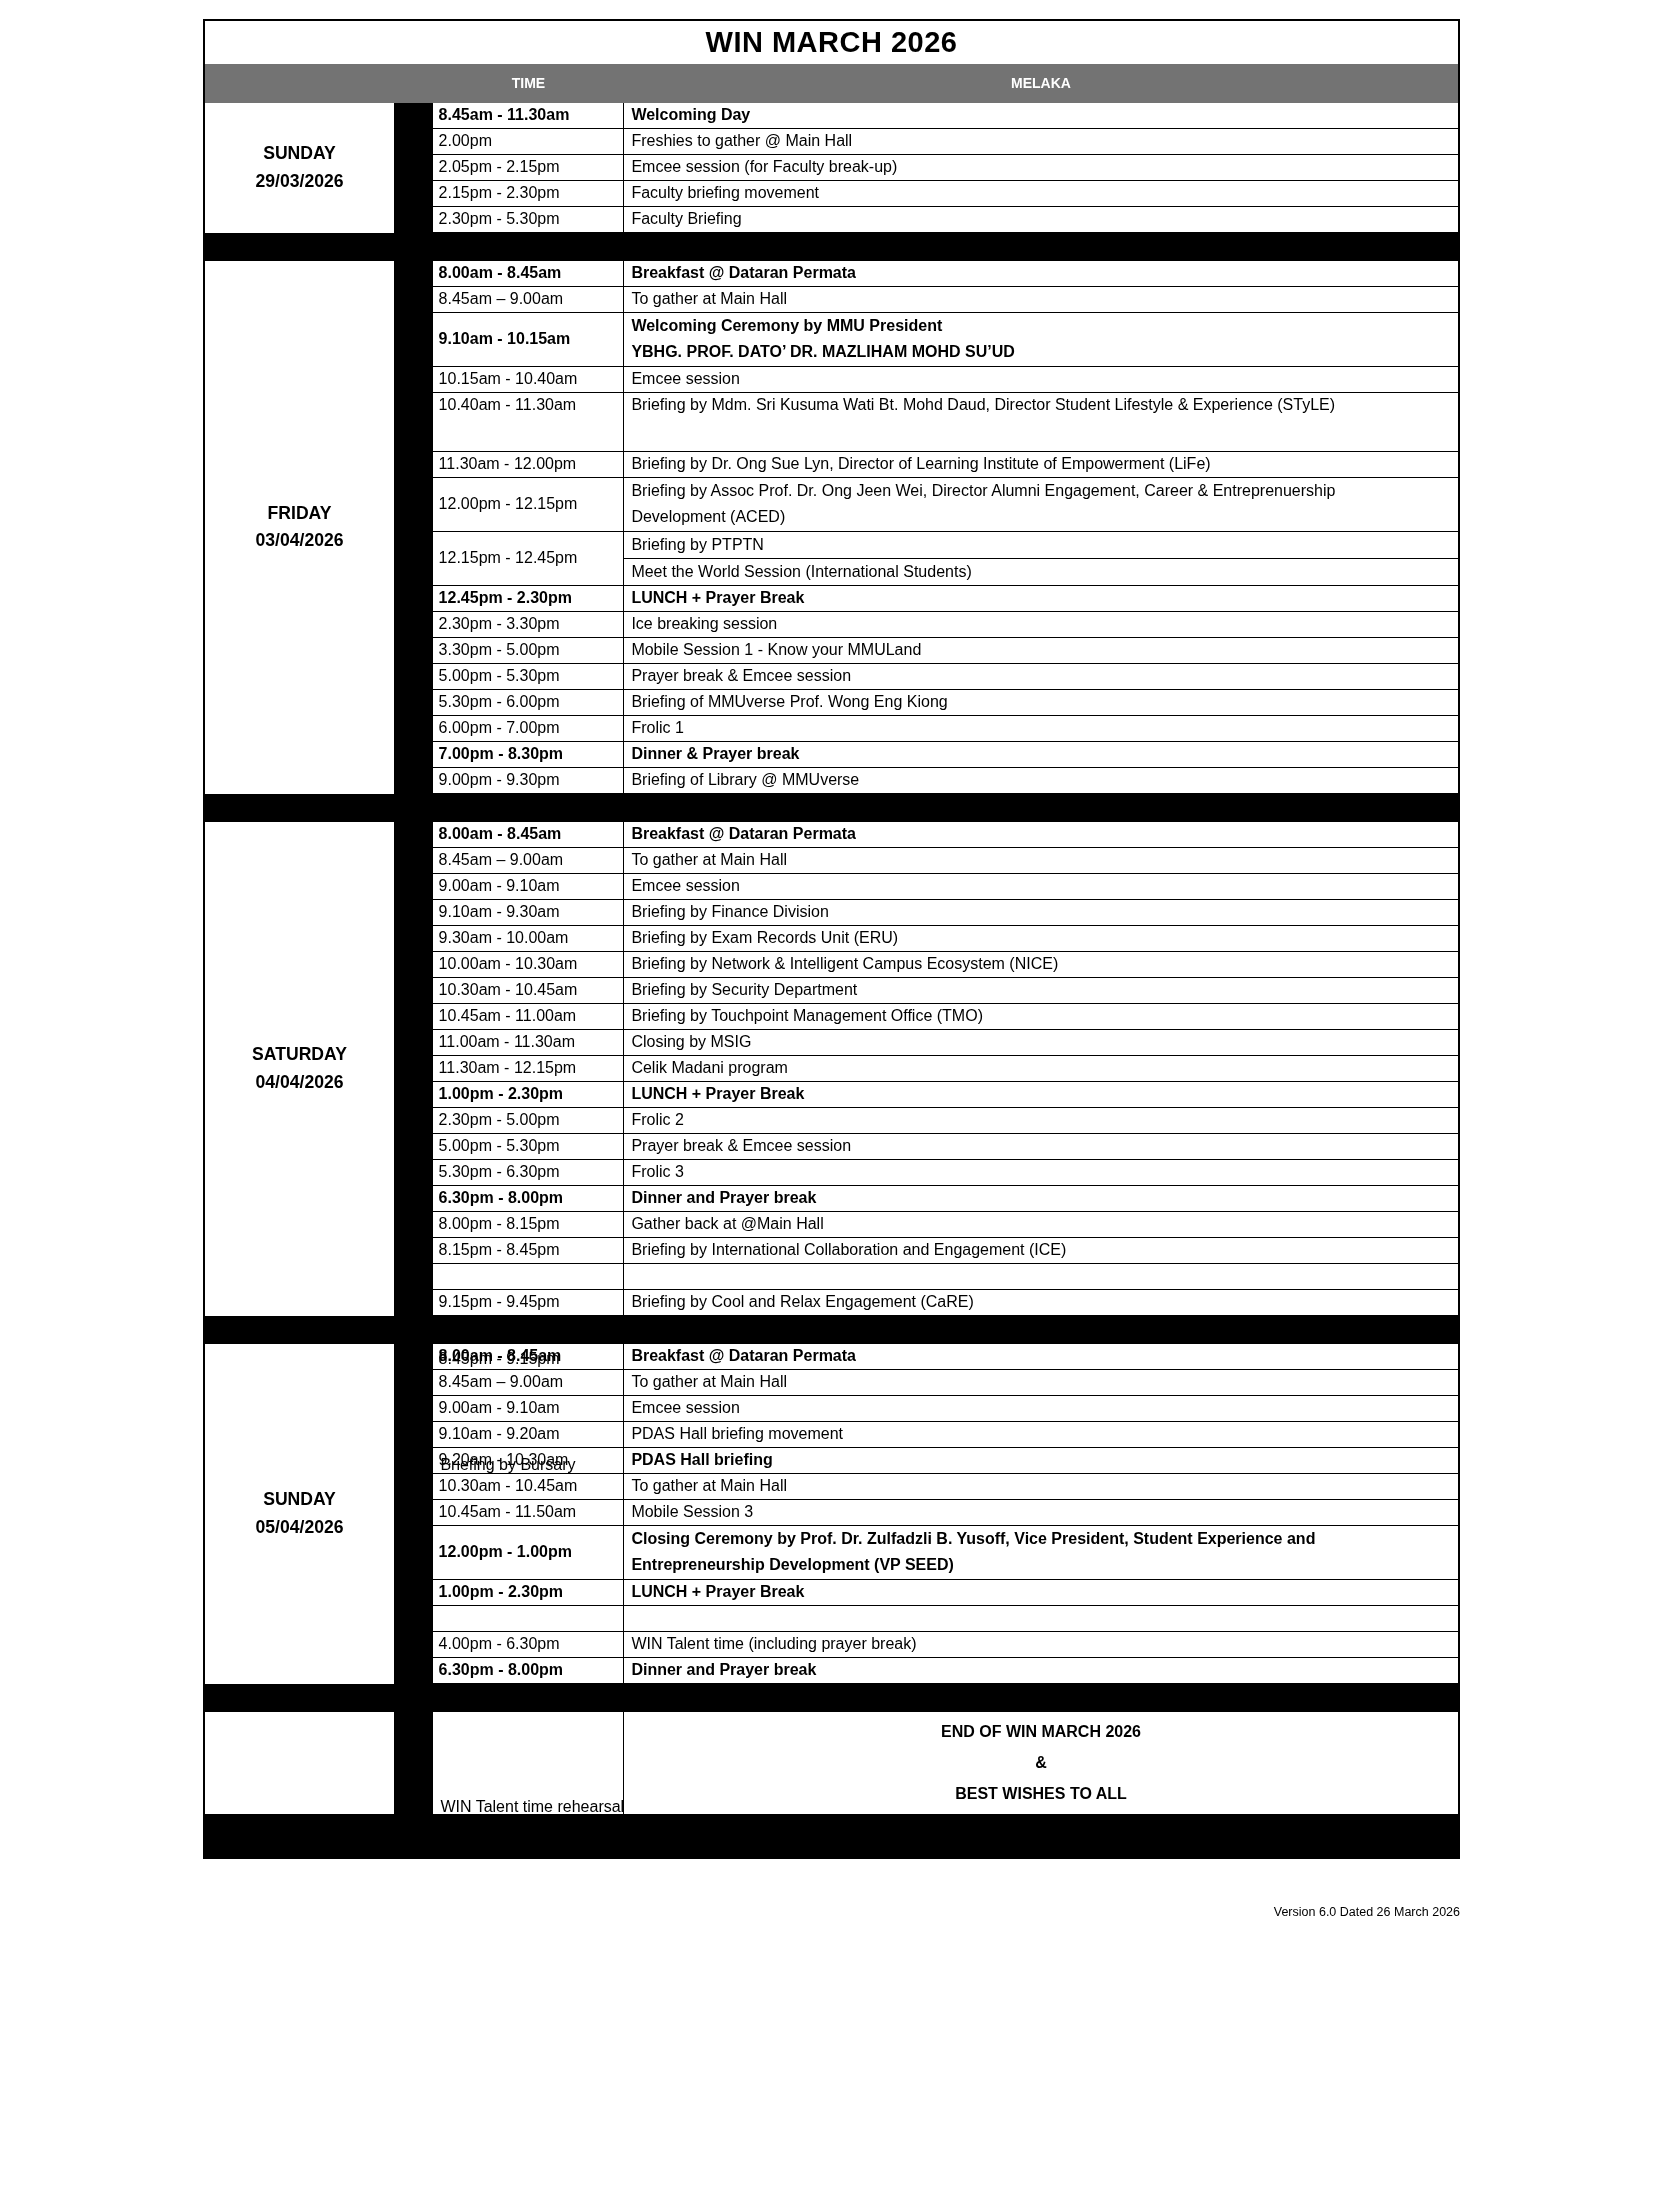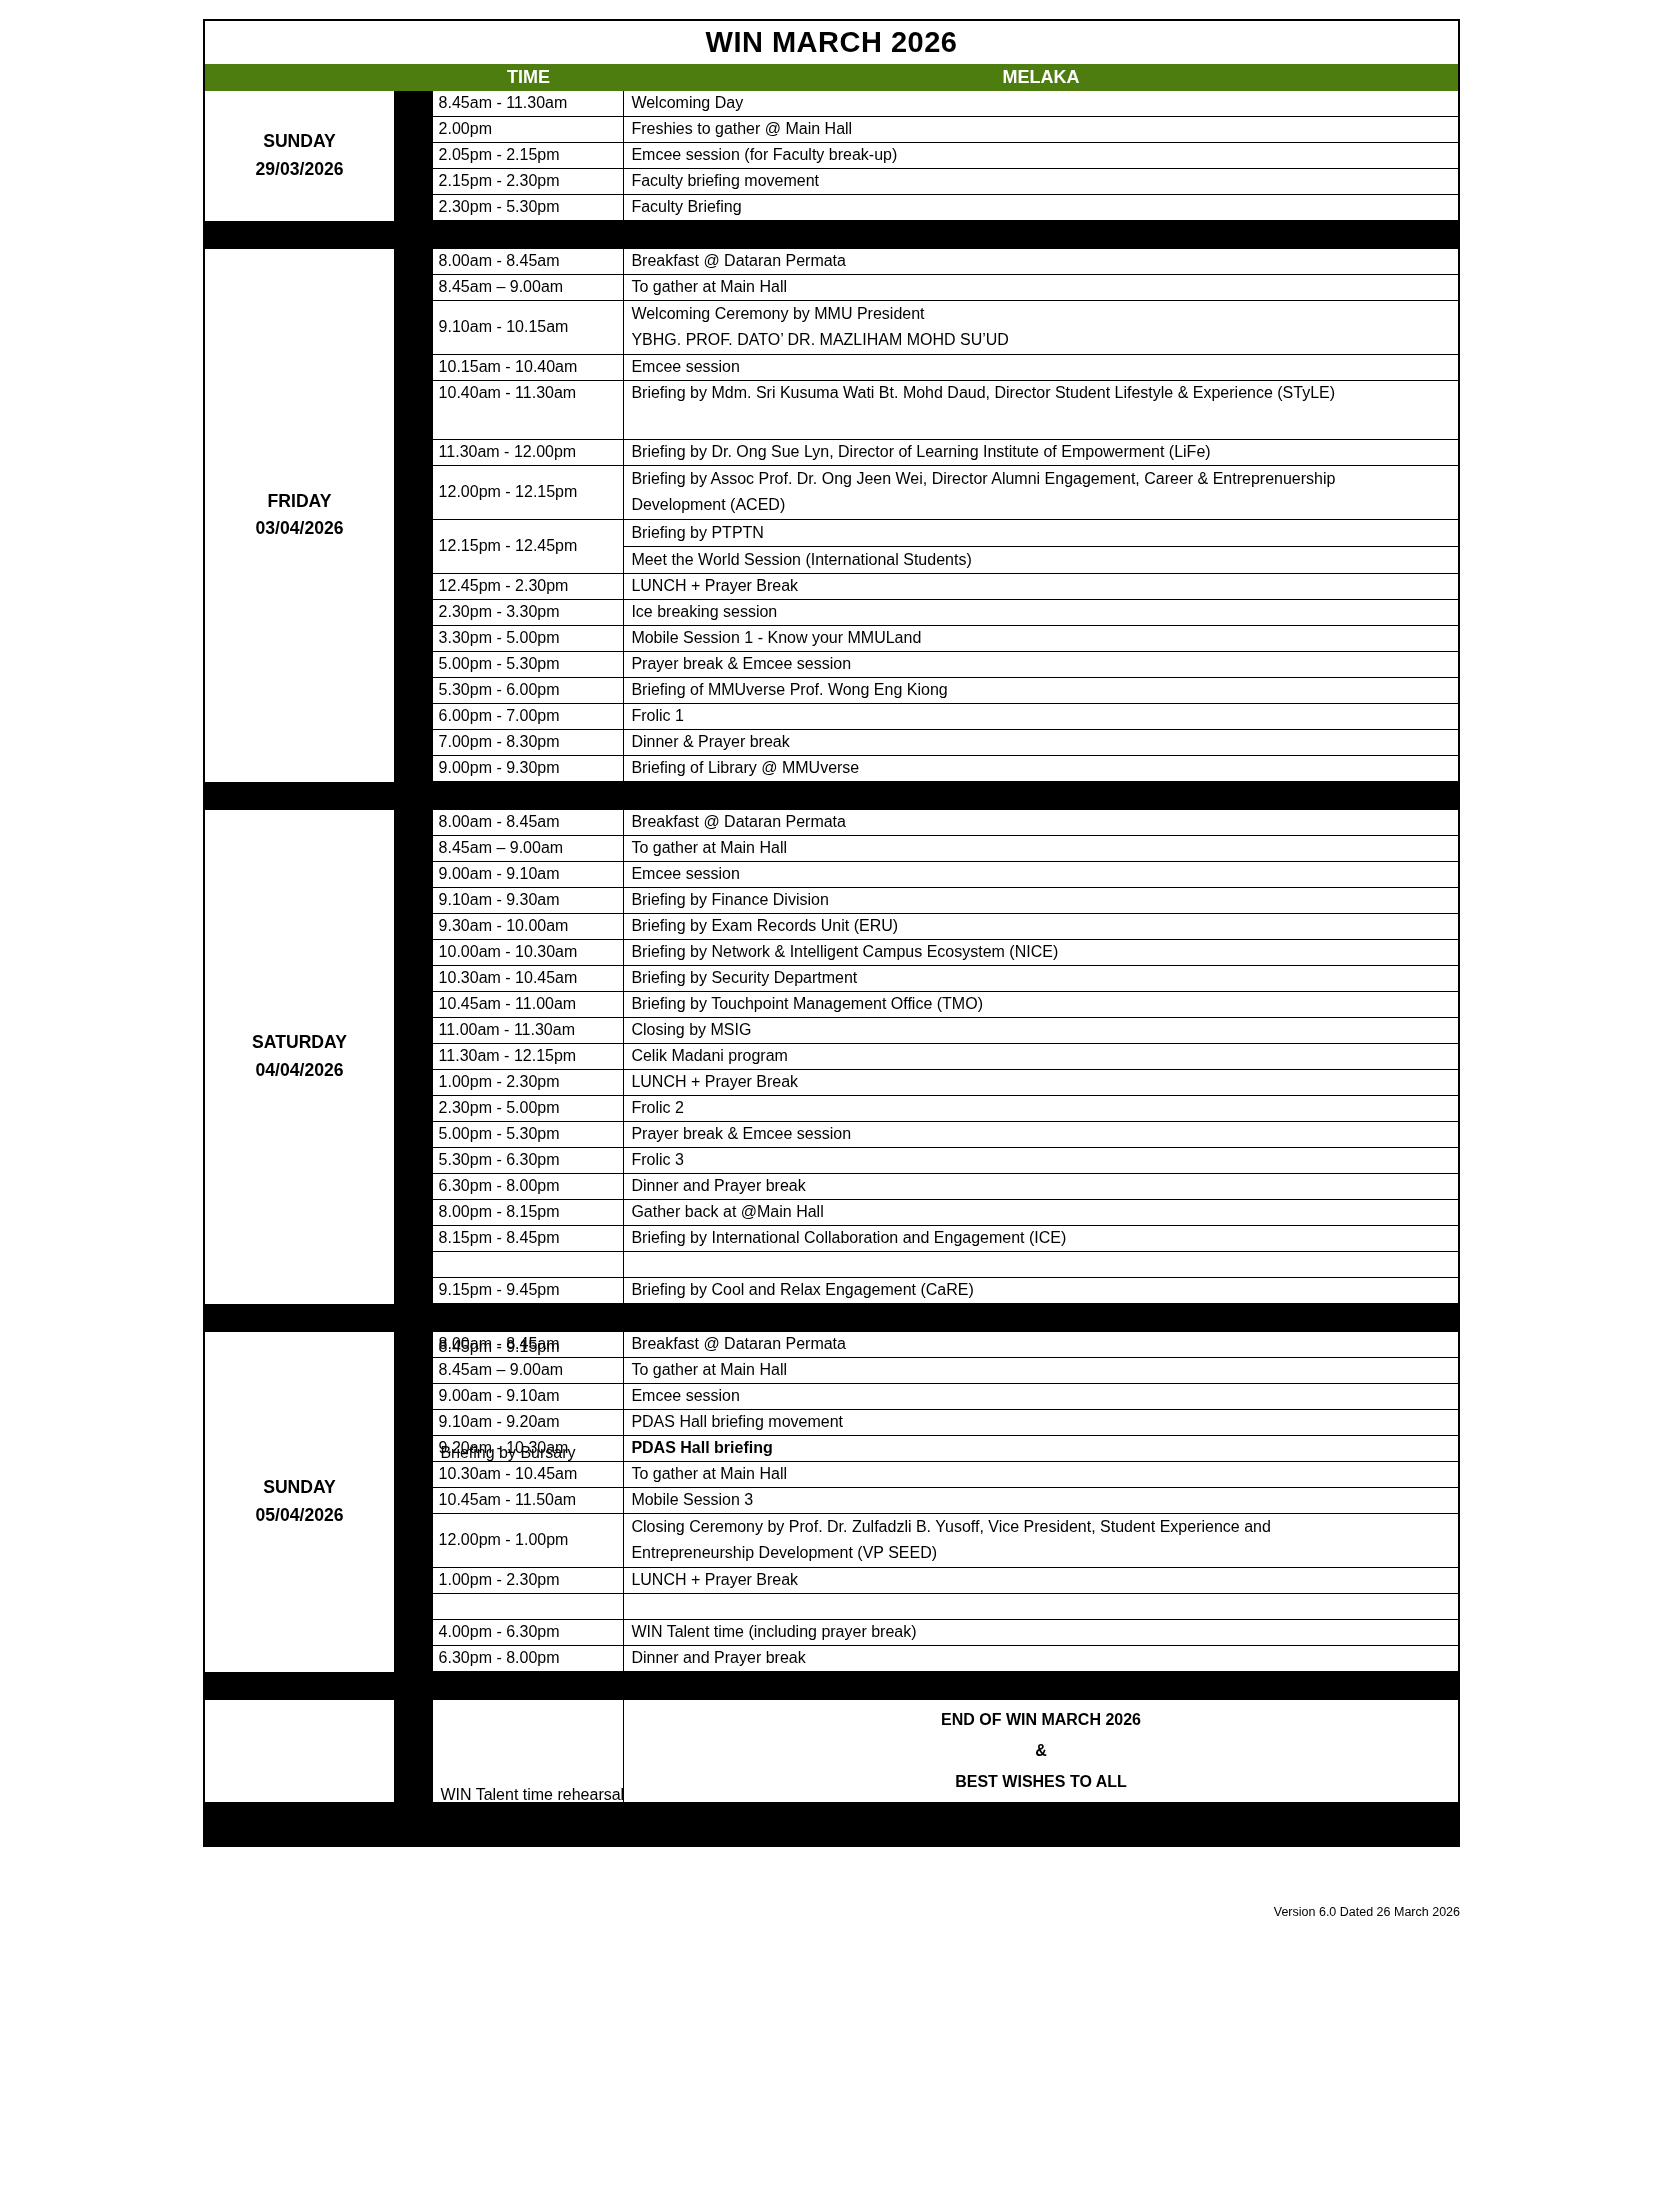--- a/index.html
+++ b/index.html
@@ -8,39 +8,39 @@
     font-family:"Liberation Sans", sans-serif;color:#000;
   }
   .sheet{
     position:absolute;left:203px;top:18.6px;width:1257px;
     border:2.8px solid #000;box-sizing:border-box;background:#fff;
   }
   .title-row{
     height:43px;display:flex;align-items:center;justify-content:center;
     font-weight:bold;font-size:29px;letter-spacing:0.5px;
   }
-  .header-row{height:27px;background:#4d7c0f;color:#fff;display:flex;font-weight:bold;font-size:18px;}
+  .header-row{height:39px;background:#737373;color:#fff;display:flex;font-weight:bold;font-size:14px;}
   .h-day{width:228px;}
   .h-time{width:191px;display:flex;align-items:center;justify-content:center;}
   .h-loc{flex:1;display:flex;align-items:center;justify-content:center;}
   .sep{height:28px;background:#000;}
   .block{display:flex;align-items:stretch;}
   .day-cell{
     width:189px;flex:0 0 189px;display:flex;flex-direction:column;
     align-items:center;justify-content:center;font-weight:bold;font-size:17.6px;line-height:1.55;
     text-align:center;background:#fff;
   }
   .strip{width:39px;flex:0 0 39px;background:#000;}
   .rows{flex:1;display:flex;flex-direction:column;}
   .row{display:flex;border-bottom:1.9px solid #000;box-sizing:border-box;align-items:stretch;}
   .cell{display:flex;align-items:center;box-sizing:border-box;font-size:16px;line-height:1.25;}
   .cell.time{width:191px;flex:0 0 191px;border-right:1.9px solid #000;padding:0.9px 3.7px 0.9px 5.6px;}
   .cell.act{flex:1;padding:0.9px 5.6px 0.9px 7.4px;white-space:pre-line;}
   .cell.ml{line-height:1.62;}
-  .row.bold .cell{font-weight:normal;}
+  .row.bold .cell{font-weight:bold;}
   .cell.abold{font-weight:bold;}
   .row.top .cell{align-items:flex-start;padding-top:2.8px;}
   .sub-col{flex:1;display:flex;flex-direction:column;}
   .sub-row{flex:1;display:flex;align-items:center;padding:0.9px 5.6px 0.9px 7.4px;font-size:16px;border-bottom:1.9px solid #000;box-sizing:border-box;}
   .sub-row:last-child{border-bottom:none;}
   .footer-block{display:flex;align-items:stretch;height:102px;}
   .f-time{width:191px;flex:0 0 191px;border-right:1.9px solid #000;box-sizing:border-box;}
   .f-act{
     flex:1;display:flex;align-items:center;justify-content:center;text-align:center;
     font-weight:bold;font-size:16px;line-height:1.95;white-space:pre-line;

